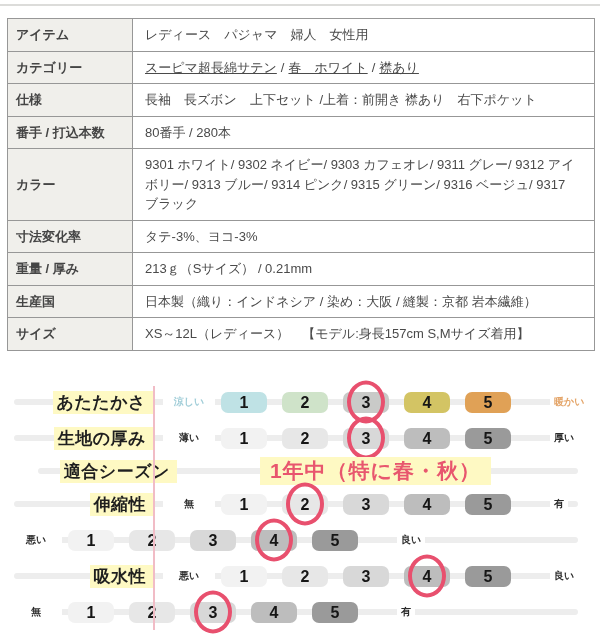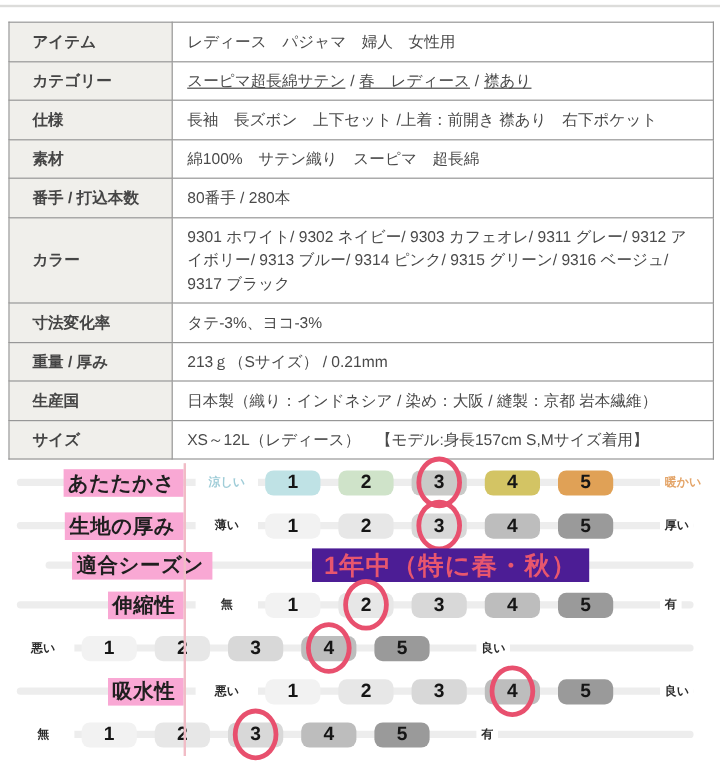--- a/index.html
+++ b/index.html
@@ -16,37 +16,37 @@
     position:absolute;top:18px;left:7px;width:588px;
     border-collapse:collapse;table-layout:fixed;
     font-size:13px;color:#4a4a4a;
   }
   table.spec th,table.spec td{
     border:1px solid #979797;text-align:left;vertical-align:middle;
     padding:6px 12px;line-height:1.5;font-weight:normal;
   }
   table.spec th{
     width:104px;background:#f0efeb;font-weight:bold;color:#454545;
-    padding-left:19px;
+    padding-left:8px;
   }
   table.spec a{color:#4a4a4a;text-decoration:underline;cursor:pointer;}
   .sep{margin:0 4px;text-decoration:none;}
 
   
   .chart{position:absolute;top:384px;left:0;width:600px;height:252px;}
   .chart .vline{position:absolute;left:153px;top:2px;bottom:6px;width:2px;background:#f1bcc6;z-index:2;}
   .crow{position:relative;height:36px;display:flex;align-items:center;}
   .crow.season{height:30px;margin-left:24px;}
   .crow::before{ 
     content:"";position:absolute;left:14px;right:22px;top:50%;margin-top:-3px;height:6px;
     background:#ededed;border-radius:3px;z-index:0;
   }
   .rlabel{width:153px;text-align:right;position:relative;z-index:1;flex:none;}
   .rlabel .txt{
-    display:inline-block;background:#f9a8d4;padding:0 7px 0 4px;
+    display:inline-block;background:#fef9c3;padding:0 7px 0 4px;
     font-weight:bold;font-size:17px;color:#1f1f1f;letter-spacing:0.5px;
   }
   .scale{flex:1;display:flex;align-items:center;position:relative;}
   .end{
     position:relative;z-index:1;background:#ffffff;
     font-weight:bold;font-size:10px;color:#2b2b2b;padding:2px 4px;
   }
   .end.min{margin-left:10px;width:44px;text-align:center;flex:none;}
   .end.max{margin-left:24px;}
   .end.cool{color:#a0cdd8;}
@@ -62,50 +62,46 @@
     width:30px;height:35px;transform:translate(-50%,-50%);
     border:4px solid #e8506e;border-radius:50%;z-index:3;
   }
   
   .w1{background:#bfe2e5;} .w2{background:#cfe3c9;} .w3{background:#c9cac8;}
   .w4{background:#d3c464;} .w5{background:#e0a156;}
   
   .g1{background:#f2f2f2;} .g2{background:#e7e7e7;} .g3{background:#d8d8d8;}
   .g4{background:#bdbdbd;} .g5{background:#9a9a9a;}
   .season-note{
-    position:relative;z-index:1;background:#4c1d95;padding:0 10px;
+    position:relative;z-index:1;background:#fef9c3;padding:0 10px;
     font-weight:bold;font-size:21px;color:#e8566e;letter-spacing:1px;
   }
   .crow.season .scale{justify-content:center;padding-right:26px;}
 </style>
 </head>
 <body>
 
 <div class="page">
   <div class="top-rule"></div>
 
   <table class="spec">
     <tbody>
       <tr>
         <th>アイテム</th>
         <td>レディース　パジャマ　婦人　女性用</td>
       </tr>
       <tr>
         <th>カテゴリー</th>
         <td>
-          <a>スーピマ超長綿サテン</a><span class="sep">/</span><a>春　レディース</a><span class="sep">/</span><a>襟あり</a>
+          <a>スーピマ超長綿サテン</a><span class="sep">/</span><a>春　ホワイト</a><span class="sep">/</span><a>襟あり</a>
         </td>
       </tr>
       <tr>
         <th>仕様</th>
         <td>長袖　長ズボン　上下セット /上着：前開き 襟あり　右下ポケット</td>
-      </tr>
-      <tr>
-        <th>素材</th>
-        <td>綿100%　サテン織り　スーピマ　超長綿</td>
       </tr>
       <tr>
         <th>番手 / 打込本数</th>
         <td>80番手 / 280本</td>
       </tr>
       <tr>
         <th>カラー</th>
         <td>9301 ホワイト/ 9302 ネイビー/ 9303 カフェオレ/ 9311 グレー/ 9312 アイボリー/ 9313 ブルー/ 9314 ピンク/ 9315 グリーン/ 9316 ベージュ/ 9317 ブラック</td>
       </tr>
       <tr>

